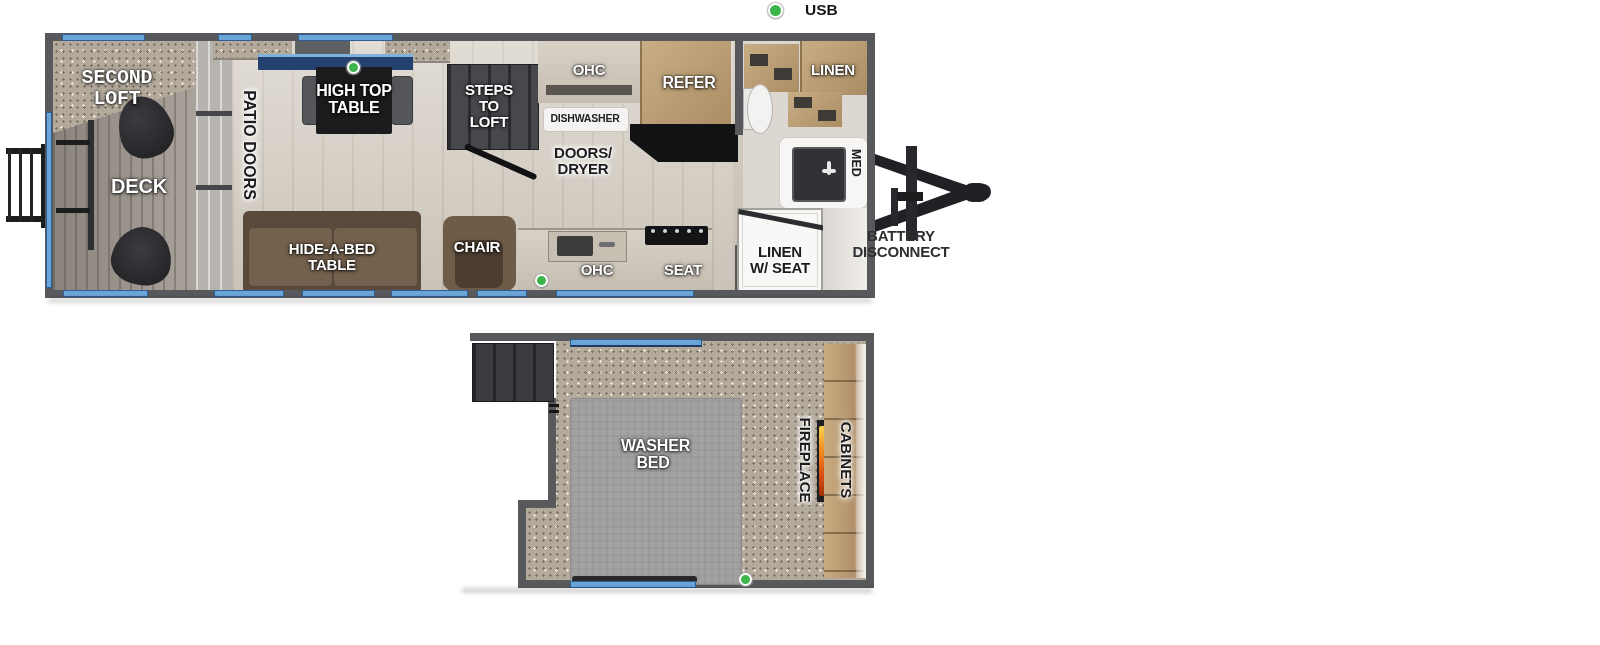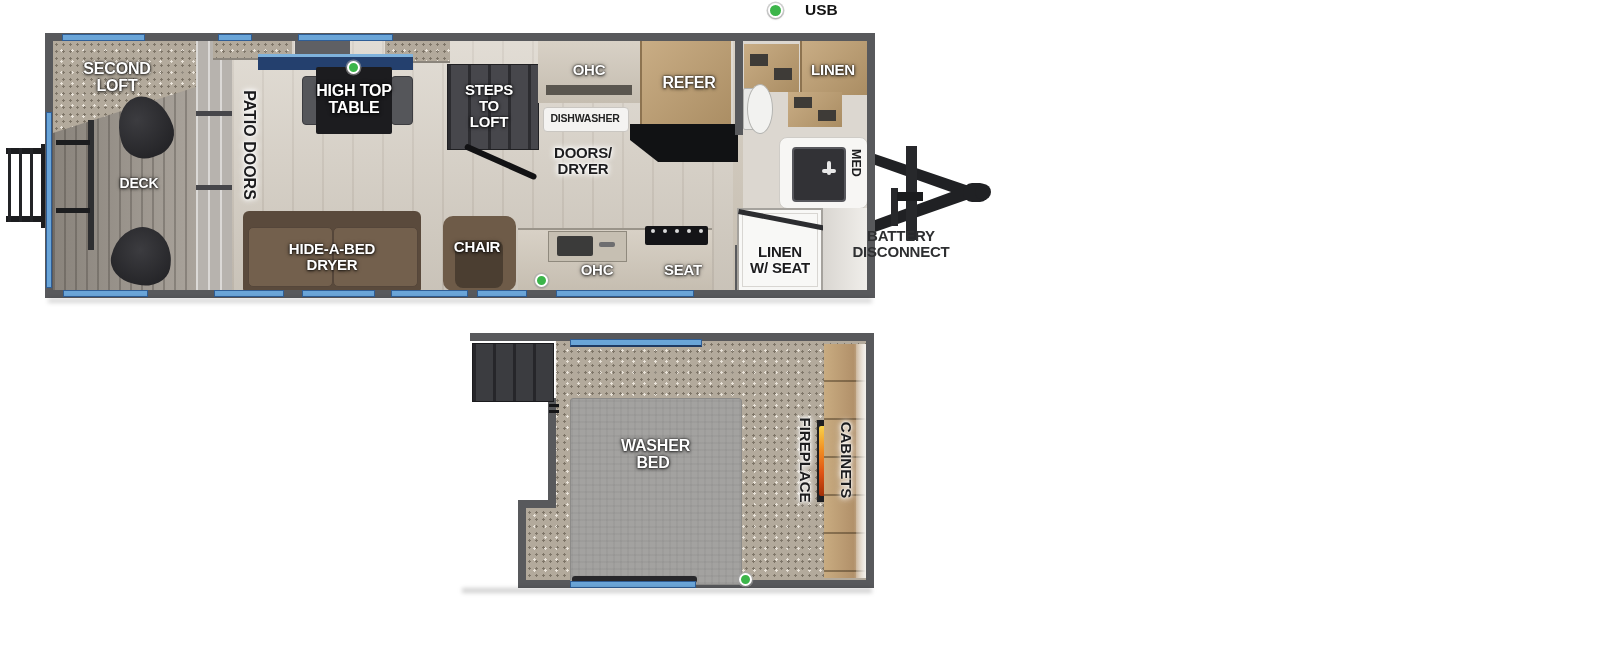--- a/index.html
+++ b/index.html
@@ -167,33 +167,33 @@
       <svg width="118" height="105" viewBox="0 0 118 105">
         <polygon points="0,14 94,46 94,59 0,92 0,80 76,52 0,25" fill="#202124"></polygon>
         <rect x="31" y="6" width="11" height="94" fill="#27282b"></rect>
         <rect x="16" y="48" width="7" height="38" fill="#27282b"></rect>
         <rect x="22" y="52" width="26" height="9" fill="#1b1c1e"></rect>
         <rect x="88" y="43" width="26" height="19" rx="9" fill="#202124"></rect>
         <circle cx="108" cy="52" r="8" fill="#202124"></circle>
       </svg>
     </div>
 
-    <div class="lbl gw" style="left:36px;top:28px;width:72px;font-size:16px;">SECOND LOFT</div>
-    <div class="lbl gw" style="left:66px;top:143px;width:56px;font-size:14px;">DECK</div>
+    <div class="lbl gw" style="left:36px;top:34px;width:72px;font-size:20px;font-family:Liberation Mono, monospace;">SECOND LOFT</div>
+    <div class="lbl gw" style="left:66px;top:143px;width:56px;font-size:20px;">DECK</div>
     <div class="vlbl gk" style="left:204px;top:112px;font-size:16px;">PATIO DOORS</div>
     <div class="lbl gw" style="left:267px;top:50px;width:84px;font-size:16px;">HIGH TOP TABLE</div>
     <div class="lbl gw" style="left:417px;top:49px;width:54px;font-size:15px;">STEPS TO LOFT</div>
     <div class="lbl gw" style="left:519px;top:29px;width:50px;">OHC</div>
     <div class="lbl" style="left:498px;top:80px;width:84px;font-size:10.5px;color:#222;">DISHWASHER</div>
     <div class="lbl gk" style="left:502px;top:112px;width:72px;">DOORS/ DRYER</div>
     <div class="lbl gw" style="left:614px;top:42px;width:60px;font-size:16px;">REFER</div>
     <div class="lbl gw" style="left:760px;top:29px;width:56px;text-align:center;">LINEN</div>
     <div class="vlbl" style="left:811px;top:130px;font-size:12.5px;color:#1d1d1f;">MED</div>
     <div class="lbl gk" style="left:703px;top:211px;width:64px;">LINEN W/ SEAT</div>
-    <div class="lbl gw" style="left:234px;top:208px;width:106px;">HIDE-A-BED DRYER</div>
+    <div class="lbl gw" style="left:234px;top:208px;width:106px;">HIDE-A-BED TABLE</div>
     <div class="lbl gw" style="left:404px;top:206px;width:56px;">CHAIR</div>
     <div class="lbl gw" style="left:527px;top:229px;width:50px;">OHC</div>
     <div class="lbl gw" style="left:608px;top:229px;width:60px;">SEAT</div>
     <div class="lbl" style="left:796px;top:195px;width:120px;color:#2e2f31;">BATTERY DISCONNECT</div>
 
     <span class="usb-dot" style="left:302px;top:28px;"></span>
     <span class="usb-dot" style="left:490px;top:241px;"></span>
   </div>
   <div class="abs" style="left:48px;top:298px;width:824px;height:5px;background:rgba(0,0,0,.15);filter:blur(2px);"></div>
 

